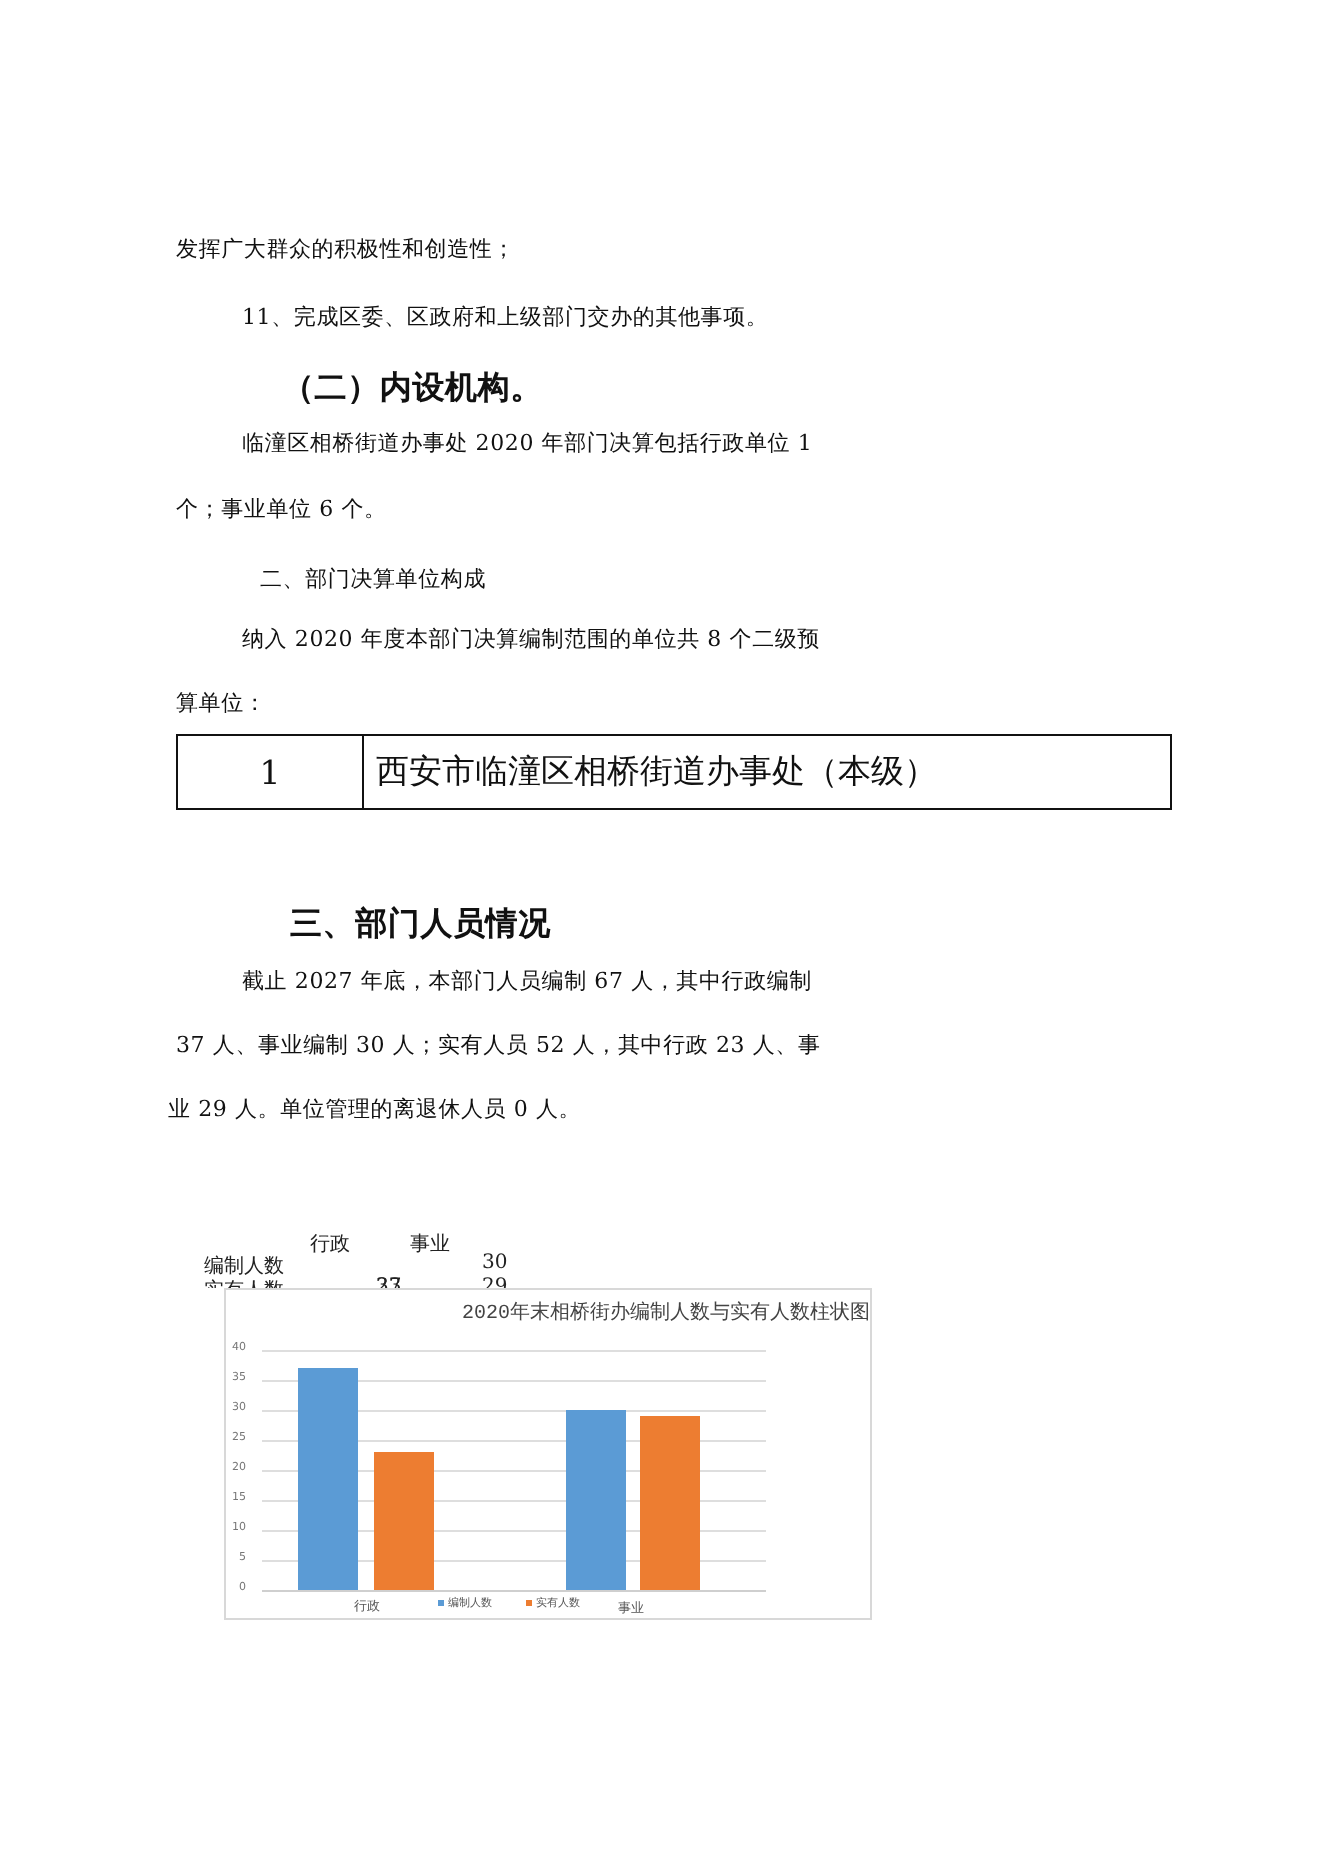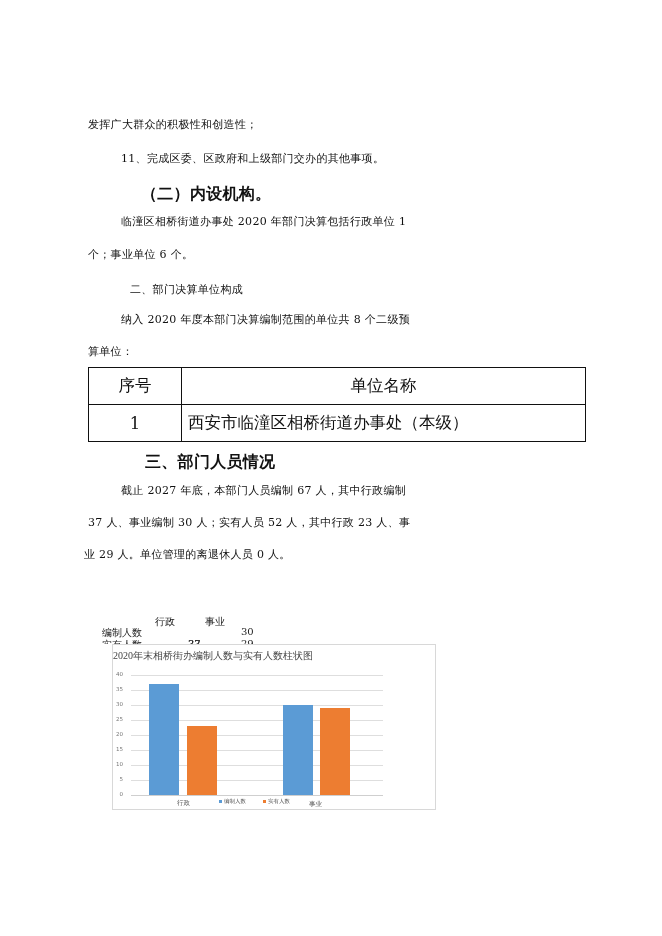--- a/index.html
+++ b/index.html
@@ -6,21 +6,21 @@
   body { width:662px; height:936px; position:relative; overflow:hidden;
          font-family:"DejaVu Serif","Liberation Serif",serif; color:#111; }
   .line { position:absolute; font-size:11px; white-space:nowrap; letter-spacing:0.3px; }
   .bold { font-weight:bold; font-family:"DejaVu Sans","Liberation Sans",sans-serif; font-size:16px;margin-left:15px; }
   table.units { position:absolute; left:88px; top:367px; width:498px; border-collapse:collapse; font-size:16.5px; }
   table.units td { border:1.3px solid #111; height:36px; padding:0 6px; }
   table.units td.c1 { width:80px; text-align:center; }
   table.units td.hdr2 { text-align:center; }
   .mini { position:absolute; font-family:"DejaVu Serif",serif; font-size:10px; color:#222; white-space:nowrap; }
   .chart { position:absolute; left:112px; top:644px; width:322px; height:164px; border:1px solid #d8d8d8; background:#fff; }
-  .chart-title { position:absolute; left:0; right:0; top:4px; text-align:left; font-size:10px; color:#444; font-family:Liberation Serif, serif; }
+  .chart-title { position:absolute; left:16px; right:0; top:4px; text-align:right; font-size:10px; color:#444; font-family:Liberation Mono, monospace; }
   .grid { position:absolute; left:18px; width:252px; height:1px; background:#dedede; }
   .ytick { position:absolute; left:-10px; width:20px; text-align:right; font-size:5.5px; color:#777; font-family:"DejaVu Sans",sans-serif; }
   .bar { position:absolute; bottom:0; width:30px; }
   .xlab { position:absolute; font-size:6.5px; color:#555; font-family:"DejaVu Sans",sans-serif; }
   .legend { position:absolute; font-size:5.5px; color:#555; font-family:"DejaVu Sans",sans-serif; white-space:nowrap; }
   .sw { display:inline-block; width:3px; height:3px; margin-right:2px; vertical-align:middle; }
 </style>
 </head>
 <body>
 
@@ -29,24 +29,20 @@
   <div class="line" style="left:121px;top:151px;">11、完成区委、区政府和上级部门交办的其他事项。</div>
   <div class="line bold" style="left:126px;top:184px;">（二）内设机构。</div>
   <div class="line" style="left:121px;top:214px;">临潼区相桥街道办事处 2020 年部门决算包括行政单位 1</div>
   <div class="line" style="left:88px;top:247px;">个；事业单位  6  个。</div>
   <div class="line" style="left:130px;top:282px;">二、部门决算单位构成</div>
   <div class="line" style="left:121px;top:312px;">纳入 2020 年度本部门决算编制范围的单位共 8 个二级预</div>
   <div class="line" style="left:88px;top:344px;">算单位：</div>
 
   <table class="units">
     <tbody>
-        <tr>
-      <td class="c1">序号</td>
-      <td class="hdr2">单位名称</td>
-    </tr>
     <tr>
       <td class="c1">1</td>
       <td>西安市临潼区相桥街道办事处（本级）</td>
     </tr>
   </tbody>
     </table>
 
   <div class="line bold" style="left:130px;top:452px;">三、部门人员情况</div>
   <div class="line" style="left:121px;top:483px;">截止 2027 年底，本部门人员编制 67 人，其中行政编制</div>
   <div class="line" style="left:88px;top:515px;text-align:right;">37 人、事业编制 30 人；实有人员 52 人，其中行政 23 人、事</div>

